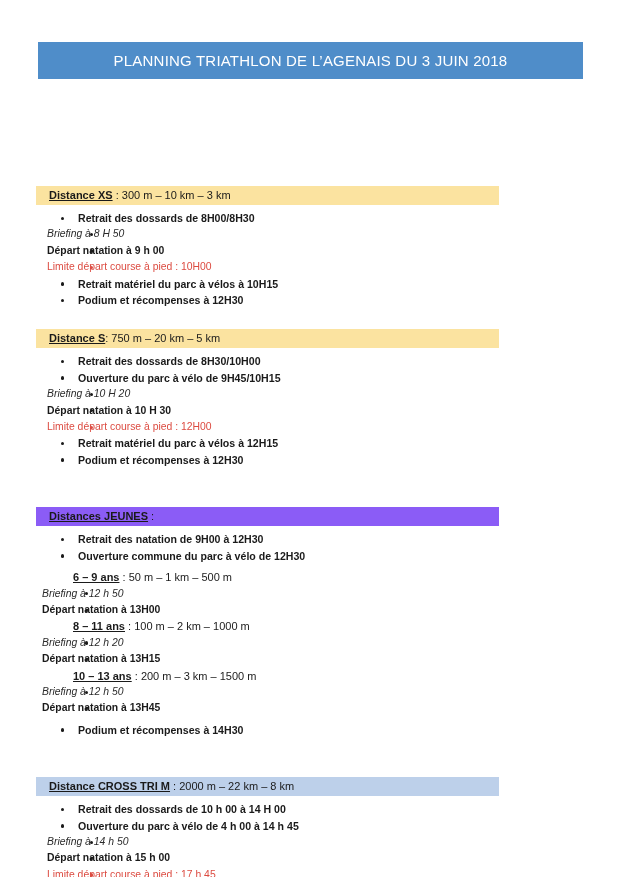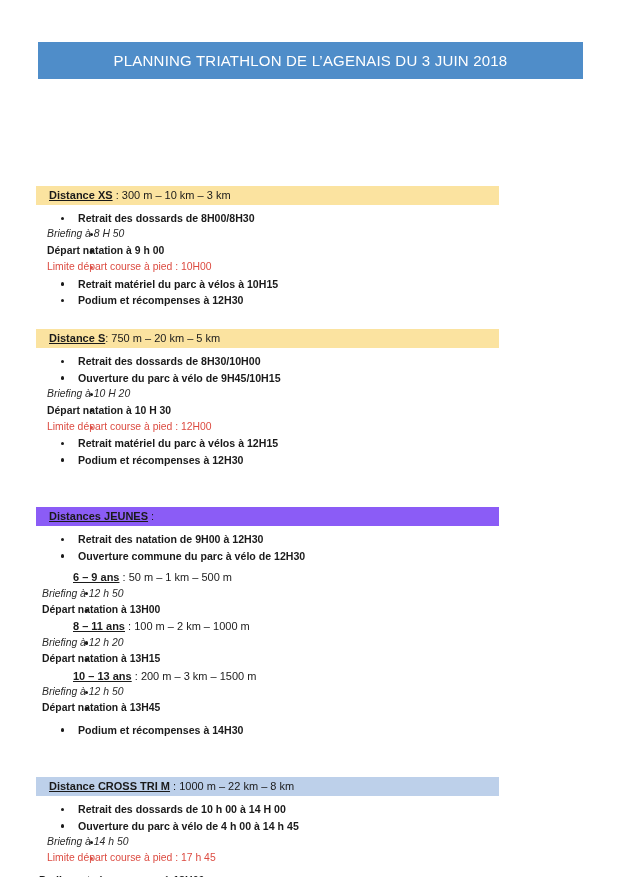--- a/index.html
+++ b/index.html
@@ -217,27 +217,28 @@
         <ul class="lvl2">
           <li class="italic">Briefing à 12 h 50</li>
           <li class="bold">Départ natation à 13H45</li>
         </ul>
         <ul class="lvl1">
           <li class="bulleted">Podium et récompenses à 14H30</li>
         </ul>
       </div>
       <div class="gap-lg"></div>
       <div class="section">
-        <div class="band blue"><span class="hdr-name">Distance CROSS TRI M</span><span class="hdr-rest"> : 1000 m – 22 km – 8 km</span></div>
+        <div class="band blue"><span class="hdr-name">Distance CROSS TRI M</span><span class="hdr-rest"> : 2000 m – 22 km – 8 km</span></div>
         <ul class="lvl1">
           <li class="bulleted">Retrait des dossards de 10 h 00 à 14 H 00</li>
           <li class="bulleted">Ouverture du parc à vélo de 4 h 00 à 14 h 45</li>
           <li style="padding: 0px; list-style: none;">
             <ul class="lvl2">
               <li class="italic">Briefing à 14 h 50</li>
+              <li class="bold">Départ natation à 15 h 00</li>
               <li class="red">Limite départ course à pied : 17 h 45</li>
             </ul>
           </li>
         </ul>
         <ul class="lvl1">
           <li class="bulleted outdent">Podium et récompenses à 18H00</li>
         </ul>
       </div>
       <div class="gap-sm"></div>
     </div>

